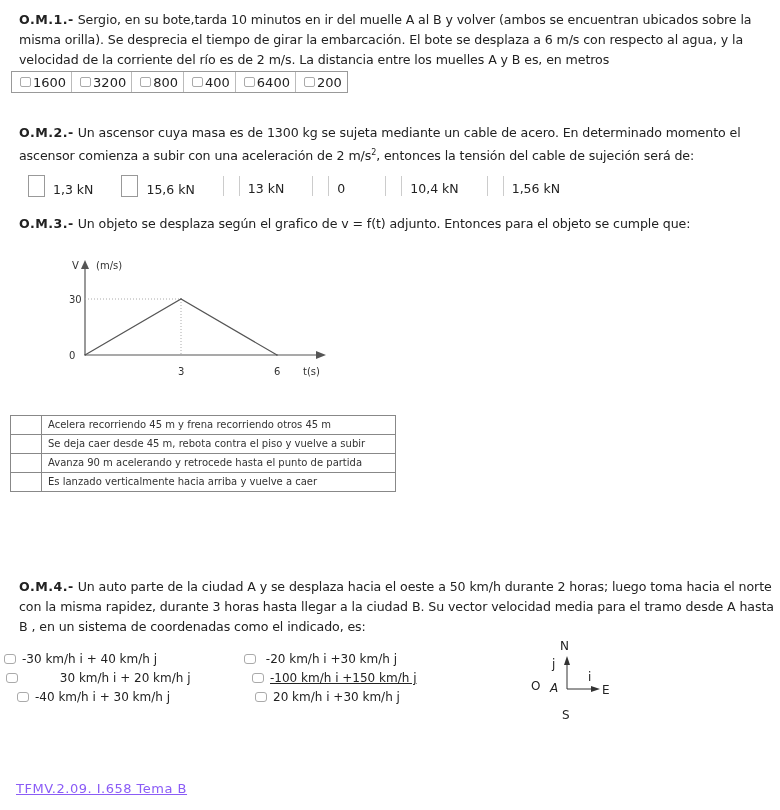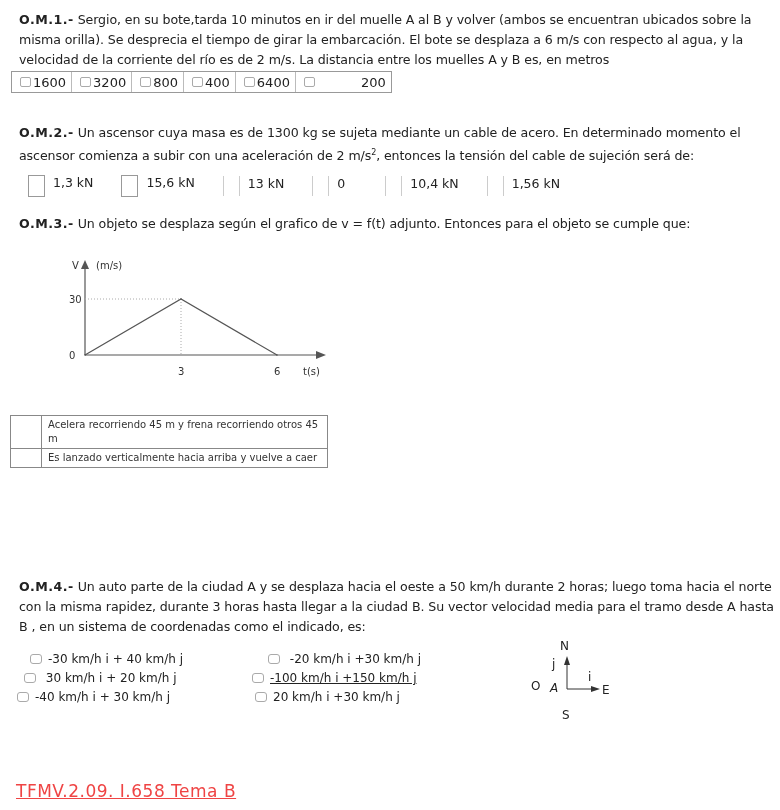--- a/index.html
+++ b/index.html
@@ -2,36 +2,36 @@
 <html><head>
   <meta charset="utf-8">
   <style>
     html, body { margin:0; padding:0; background:#ffffff; }
     body { width:780px; height:810px; position:relative; overflow:hidden;
       font-family:"DejaVu Sans", sans-serif; color:#222; font-size:12.5px; }
     .q { position:absolute; left:19px; right:6px; line-height:20px; font-size:12.6px; letter-spacing:-0.1px; }
     .q b { font-weight:bold; letter-spacing:0.5px; }
     .opt-row1 { position:absolute; left:11px; top:71px; display:flex; border:1px solid #999; }
     .opt-row1 .cell { border-right:1px solid #bbb; padding:1px 5px 1px 8px; font-size:13px; display:flex; align-items:center; height:18px;text-align:right; }
-    .opt-row1 .cell:last-child { border-right:none;gap:44px; }
+    .opt-row1 .cell:last-child { border-right:none; }
     .smallbox { display:inline-block; width:9px; height:8px; border:1px solid #aaa; border-radius:2px; margin-right:2px; }
     .opt-row2 { position:absolute; left:28px; top:175px; display:flex; align-items:center; }
-    .opt-row2 .o { display:flex; align-items:flex-start; font-size:12.5px; margin-right:28px; }
+    .opt-row2 .o { display:flex; align-items:flex-end; font-size:12.5px; margin-right:28px; }
     .tallbox { display:inline-block; width:15px; height:20px; border:1px solid #999; margin-right:8px; }
     .tallbox.faint { border-color:#ccc; border-top:none; border-bottom:none; }
     .graph { position:absolute; left:60px; top:255px; }
     .graph text { font-family:"DejaVu Sans", sans-serif; font-size:10px; fill:#333; }
-    table.ans { position:absolute; left:10px; top:415px; border-collapse:collapse; width:318px; }
+    table.ans { position:absolute; left:10px; top:415px; border-collapse:collapse; width:386px; }
     table.ans td { border:1px solid #888; font-size:10px; line-height:14px; padding:2px 6px; color:#333; }
     table.ans td.chk { width:30px; padding:0; }
     .opt4 { position:absolute; font-size:12px; display:flex; align-items:center; }
     .rbox { display:inline-block; width:10px; height:8px; border:1px solid #aaa; border-radius:3px; margin-right:6px; }
     .compass { position:absolute; left:525px; top:635px; }
     .compass text { font-family:"DejaVu Sans", sans-serif; font-size:12px; fill:#222; }
-    .footer { position:absolute; left:16px; top:781px; font-size:17px; text-decoration:underline; letter-spacing:0.5px; color:#ef4444; }
+    .footer { position:absolute; left:16px; top:781px; font-size:13px; text-decoration:underline; letter-spacing:0.5px; color:#8b5cf6; }
   </style>
 </head>
 <body>
 
 <div class="q" style="top:10px;">
   <b>O.M.1.-</b><span> Sergio, en su bote,tarda 10 minutos en ir del muelle A al B y volver (ambos se encuentran ubicados sobre la misma orilla). Se desprecia el tiempo de girar la embarcación.  El bote se desplaza a  6 m/s con respecto al agua, y la velocidad de la corriente del río es de 2 m/s. La distancia entre los muelles A y B es, en metros</span>
 </div>
 <div class="opt-row1">
   <div class="cell">
       <span class="smallbox"></span>
@@ -116,42 +116,50 @@
 </svg>
 
 <table class="ans">
   <tbody>
       <tr>
         <td class="chk"></td>
         <td>Acelera recorriendo 45 m y frena recorriendo otros 45 m</td>
       </tr>
   <tr>
         <td class="chk"></td>
+        <td>Se deja caer desde 45 m, rebota contra el piso y vuelve a subir</td>
+      </tr>
+  <tr>
+        <td class="chk"></td>
+        <td>Avanza 90 m acelerando y retrocede hasta el punto de partida</td>
+      </tr>
+  <tr>
+        <td class="chk"></td>
         <td>Es lanzado verticalmente hacia arriba y vuelve a caer</td>
       </tr>
 </tbody>
   </table>
 
 <div class="q" style="top:577px;">
   <b>O.M.4.-</b><span> Un auto parte de la ciudad A y se desplaza hacia el oeste a 50 km/h durante 2 horas; luego toma hacia el norte con la misma rapidez, durante 3 horas hasta llegar a la ciudad B.  Su vector velocidad media para el tramo desde A hasta B , en un sistema de coordenadas como el indicado, es:</span>
 </div>
 
-<div class="opt4" style="left:30px; top:652px;">
+<div class="opt4" style="left:4px; top:652px;">
     <span class="rbox"></span>
     <span>-30 km/h i + 40 km/h j</span>
   </div>
-<div class="opt4" style="left:24px; top:671px;">
+<div class="opt4" style="left:6px; top:671px;gap:32px;">
     <span class="rbox"></span>
     <span style="white-space:pre"> 30 km/h i + 20 km/h j</span>
   </div>
 <div class="opt4" style="left:17px; top:690px;">
     <span class="rbox"></span>
     <span>-40 km/h i + 30 km/h j</span>
   </div>
-<div class="opt4" style="left:268px; top:652px;justify-content:flex-end;">
+<div class="opt4" style="left:244px; top:652px;justify-content:flex-end;">
     <span class="rbox"></span>
     <span style="white-space:pre"> -20 km/h i +30 km/h j</span>
   </div>
 <div class="opt4" style="left:252px; top:671px;text-decoration:underline;">
     <span class="rbox"></span>
     <span>-100 km/h i +150 km/h j</span>
   </div>
 <div class="opt4" style="left:255px; top:690px;">
     <span class="rbox"></span>
     <span>20 km/h i +30 km/h j</span>

